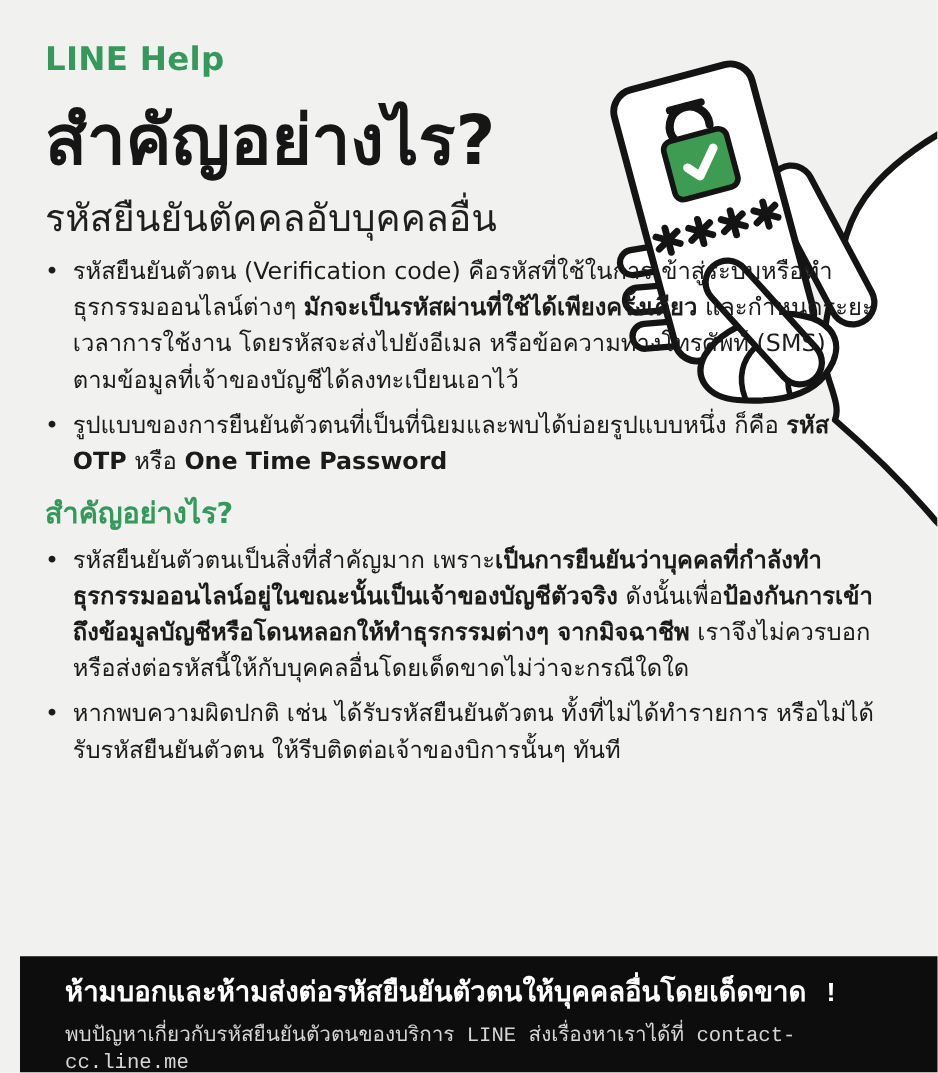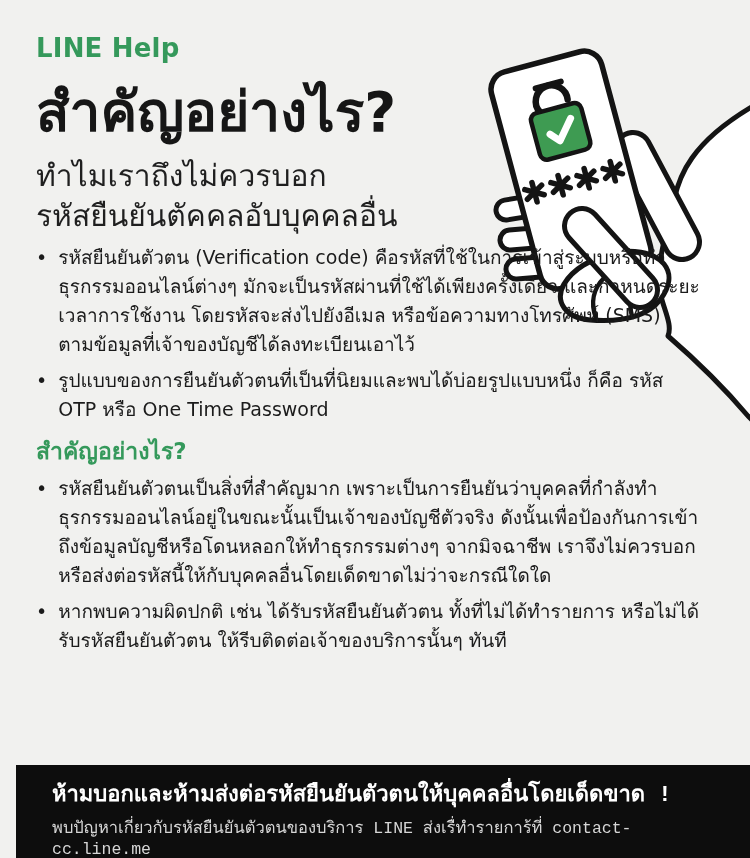--- a/index.html
+++ b/index.html
@@ -49,21 +49,21 @@
     line-height:1.3;
   }
   .section-heading.first{margin-top:22px;}
   ul.bullets{list-style:none;margin-top:7px;}
   ul.bullets li{
     display:flex;gap:11px;
     font-size:19px;line-height:29px;color:#1b1b1b;
     margin-bottom:7px;
   }
   ul.bullets .dot{flex:0 0 auto;font-size:19px;line-height:29px;}
-  .runs .b{font-weight:400;margin-top:11px;}
+  .runs .b{font-weight:700;margin-top:11px;}
   .footer{
     position:absolute;left:16px;bottom:0;z-index:2;
     width:750px;height:93px;
     background:var(--footer-bg);
     color:#fff;
     padding:17px 36px 0 36px;
     font-family:Liberation Mono, monospace;
   }
   .footer-headline{font-size:22px;font-weight:800;line-height:1.3;}
   .footer-contact{
@@ -127,21 +127,20 @@
   </svg>
 
   <div class="content">
     <div class="brand">LINE Help</div>
 
     <div class="title">
       <div>สำคัญอย่างไร?</div>
     </div>
 
     <div class="subtitle">
-      <div>ทำไมเราถึงไม่ควรบอก</div>
       <div>รหัสยืนยันตัคคลอับบุคคลอื่น</div>
     </div>
 
     <ul class="bullets">
       <li>
         <span class="dot">•</span>
         <span class="runs"><span>รหัสยืนยันตัวตน (Verification code) คือรหัสที่ใช้ในการเข้าสู่ระบบหรือทำธุรกรรมออนไลน์ต่างๆ </span><span class="b">มักจะเป็นรหัสผ่านที่ใช้ได้เพียงครั้งเดียว</span><span> และกำหนดระยะเวลาการใช้งาน โดยรหัสจะส่งไปยังอีเมล หรือข้อความทางโทรศัพท์ (SMS) ตามข้อมูลที่เจ้าของบัญชีได้ลงทะเบียนเอาไว้</span></span>
       </li>
       <li>
         <span class="dot">•</span>
@@ -150,25 +149,25 @@
     </ul>
 
     <div class="section-heading">สำคัญอย่างไร?</div>
     <ul class="bullets">
       <li>
         <span class="dot">•</span>
         <span class="runs"><span>รหัสยืนยันตัวตนเป็นสิ่งที่สำคัญมาก เพราะ</span><span class="b">เป็นการยืนยันว่าบุคคลที่กำลังทำธุรกรรมออนไลน์อยู่ในขณะนั้นเป็นเจ้าของบัญชีตัวจริง</span><span> ดังนั้นเพื่อ</span><span class="b">ป้องกันการเข้าถึงข้อมูลบัญชีหรือโดนหลอกให้ทำธุรกรรมต่างๆ จากมิจฉาชีพ</span><span> เราจึงไม่ควรบอกหรือส่งต่อรหัสนี้ให้กับบุคคลอื่นโดยเด็ดขาดไม่ว่าจะกรณีใดใด</span></span>
       </li>
       <li>
         <span class="dot">•</span>
-        <span class="runs"><span>หากพบความผิดปกติ เช่น ได้รับรหัสยืนยันตัวตน ทั้งที่ไม่ได้ทำรายการ หรือไม่ได้รับรหัสยืนยันตัวตน ให้รีบติดต่อเจ้าของบริการนั้นๆ ทันที</span></span>
+        <span class="runs"><span>หากพบความผิดปกติ เช่น ได้รับรหัสยืนยันตัวตน ทั้งที่ไม่ได้ทำรายการ หรือไม่ได้รับรหัสยืนยันตัวตน ให้รีบติดต่อเจ้าของบิการนั้นๆ ทันที</span></span>
       </li>
     </ul>
   </div>
 
   <div class="footer">
     <div class="footer-headline">ห้ามบอกและห้ามส่งต่อรหัสยืนยันตัวตนให้บุคคลอื่นโดยเด็ดขาด !</div>
     <div class="footer-contact">
-      <span>พบปัญหาเกี่ยวกับรหัสยืนยันตัวตนของบริการ LINE ส่งเรื่ทำรายการ้ที่ </span><span class="link">contact-cc.line.me</span>
+      <span>พบปัญหาเกี่ยวกับรหัสยืนยันตัวตนของบริการ LINE ส่งเรื่องหาเราได้ที่ </span><span class="link">contact-cc.line.me</span>
     </div>
   </div>
 
 </div>
 
 </body></html>

